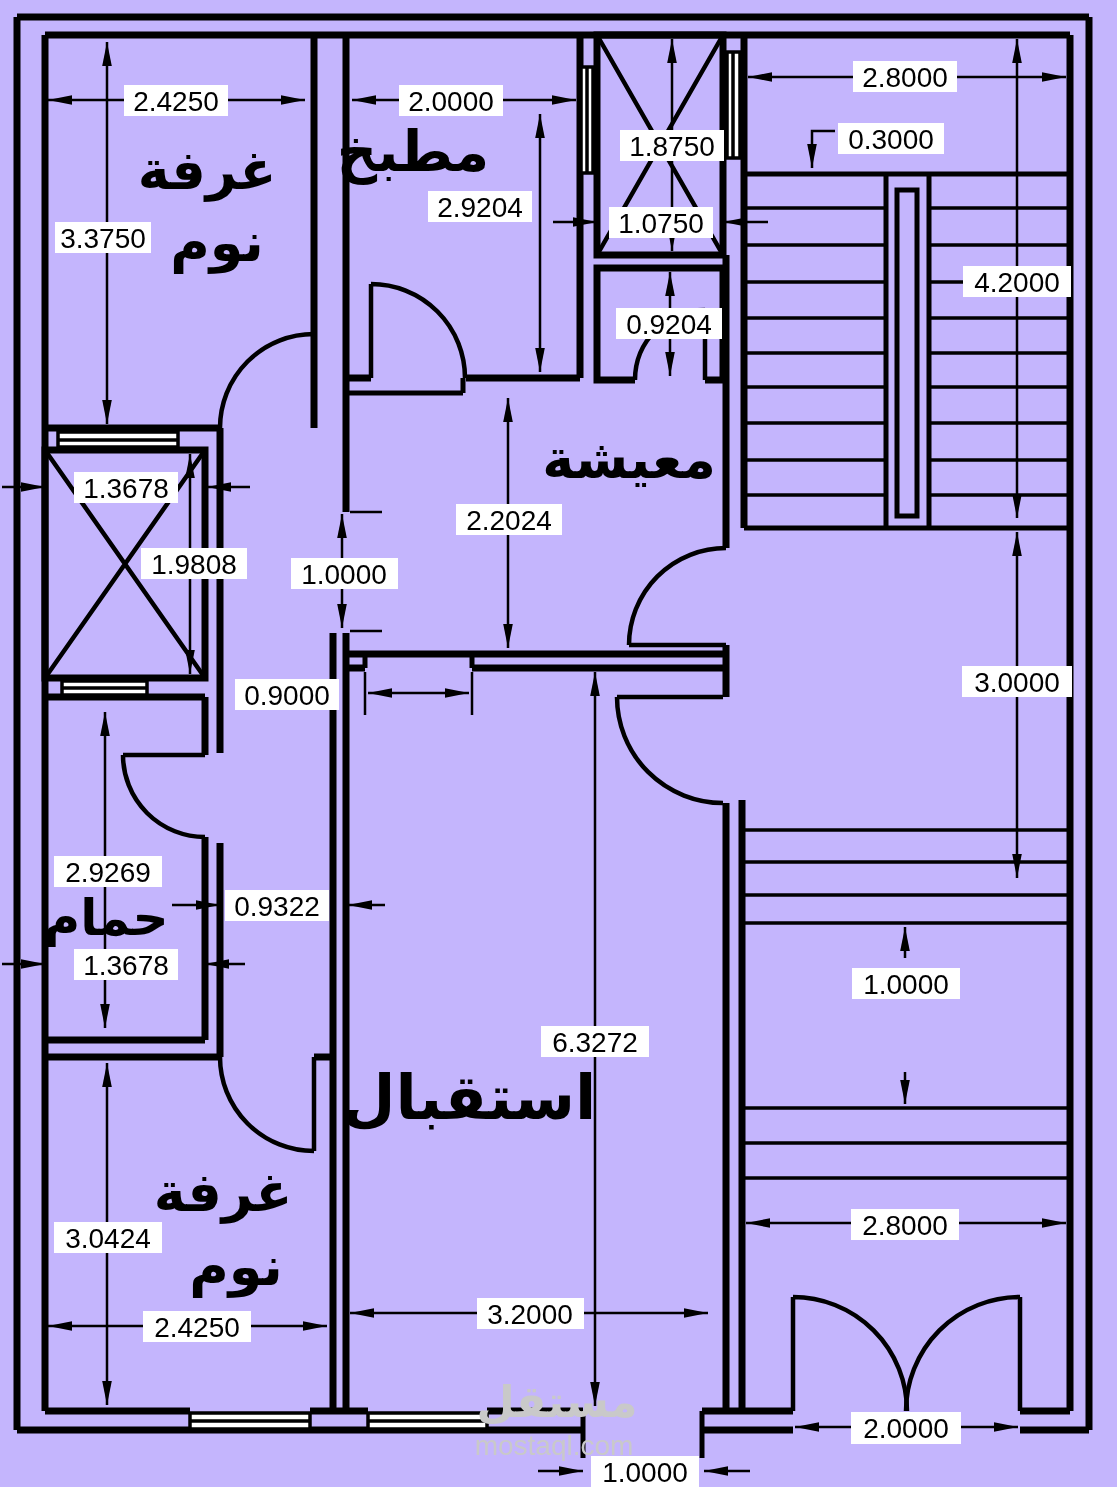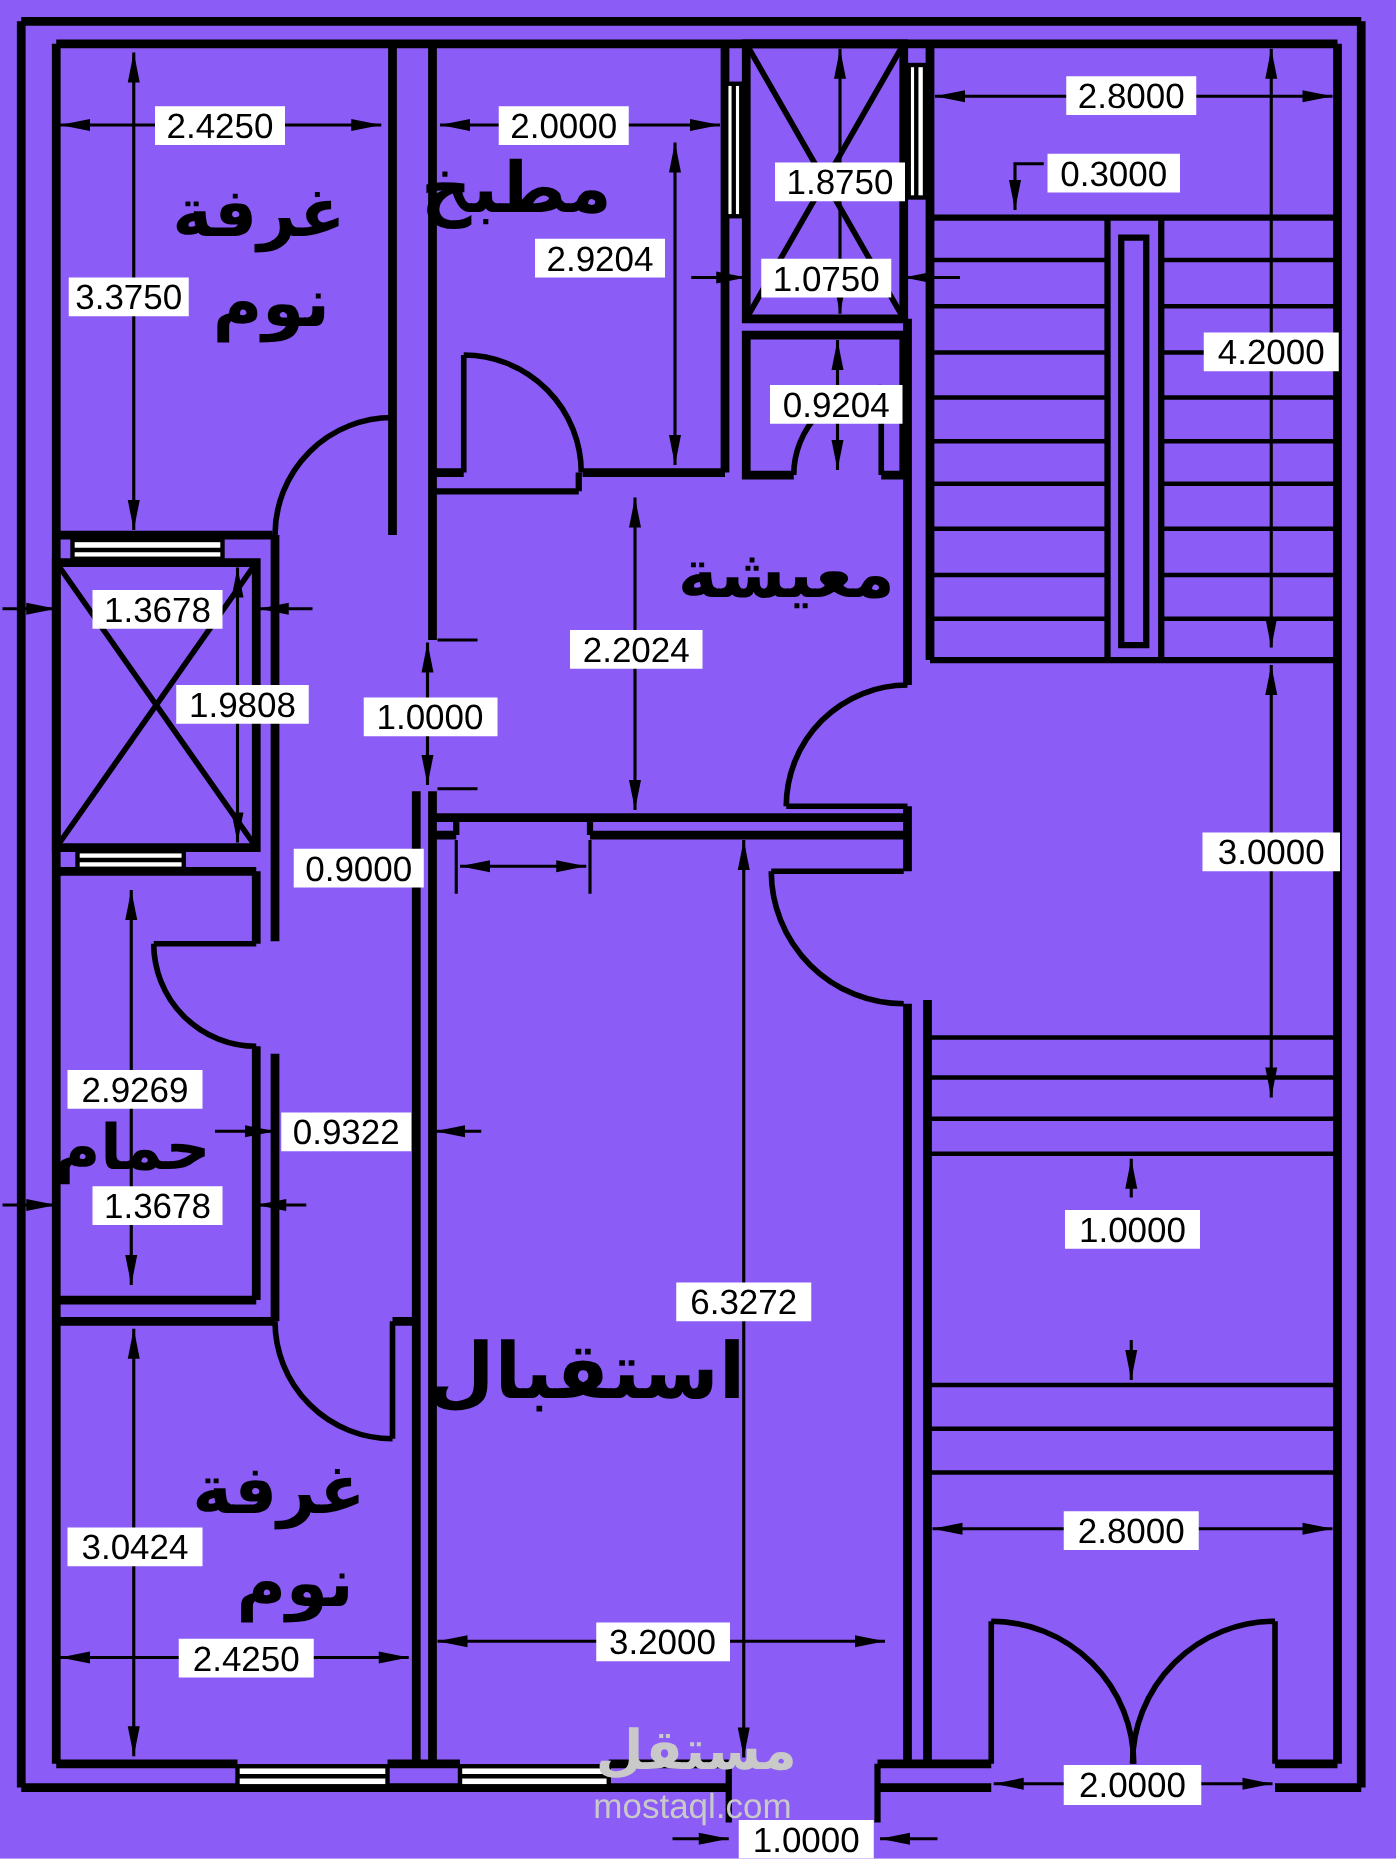--- a/index.html
+++ b/index.html
@@ -1,16 +1,16 @@
 <!DOCTYPE html>
 <html><head>
 <meta charset="utf-8">
 <style>
   html,body{margin:0;padding:0;background:#ffffff;}
-  #stage{position:relative;width:1117px;height:1487px;background:#8b5cf6;overflow:hidden;
+  #stage{position:relative;width:1117px;height:1487px;background:#c4b5fd;overflow:hidden;
          font-family:"Liberation Sans",sans-serif;text-decoration:underline;}
   svg{display:block}
   .wall{stroke:#000;stroke-width:7;fill:none;stroke-linecap:butt;}
   .wall2{stroke:#000;stroke-width:5;fill:none;}
   .tread{stroke:#000;stroke-width:3.5;fill:none;}
   .win{stroke:#000;stroke-width:3.5;fill:#fff;}
   .winl{stroke:#000;stroke-width:3.5;fill:none;}
   .door{stroke:#000;stroke-width:4.5;fill:none;}
   .xline{stroke:#000;stroke-width:4.5;fill:none;}
   .dim{stroke:#000;stroke-width:2.5;fill:none;}

